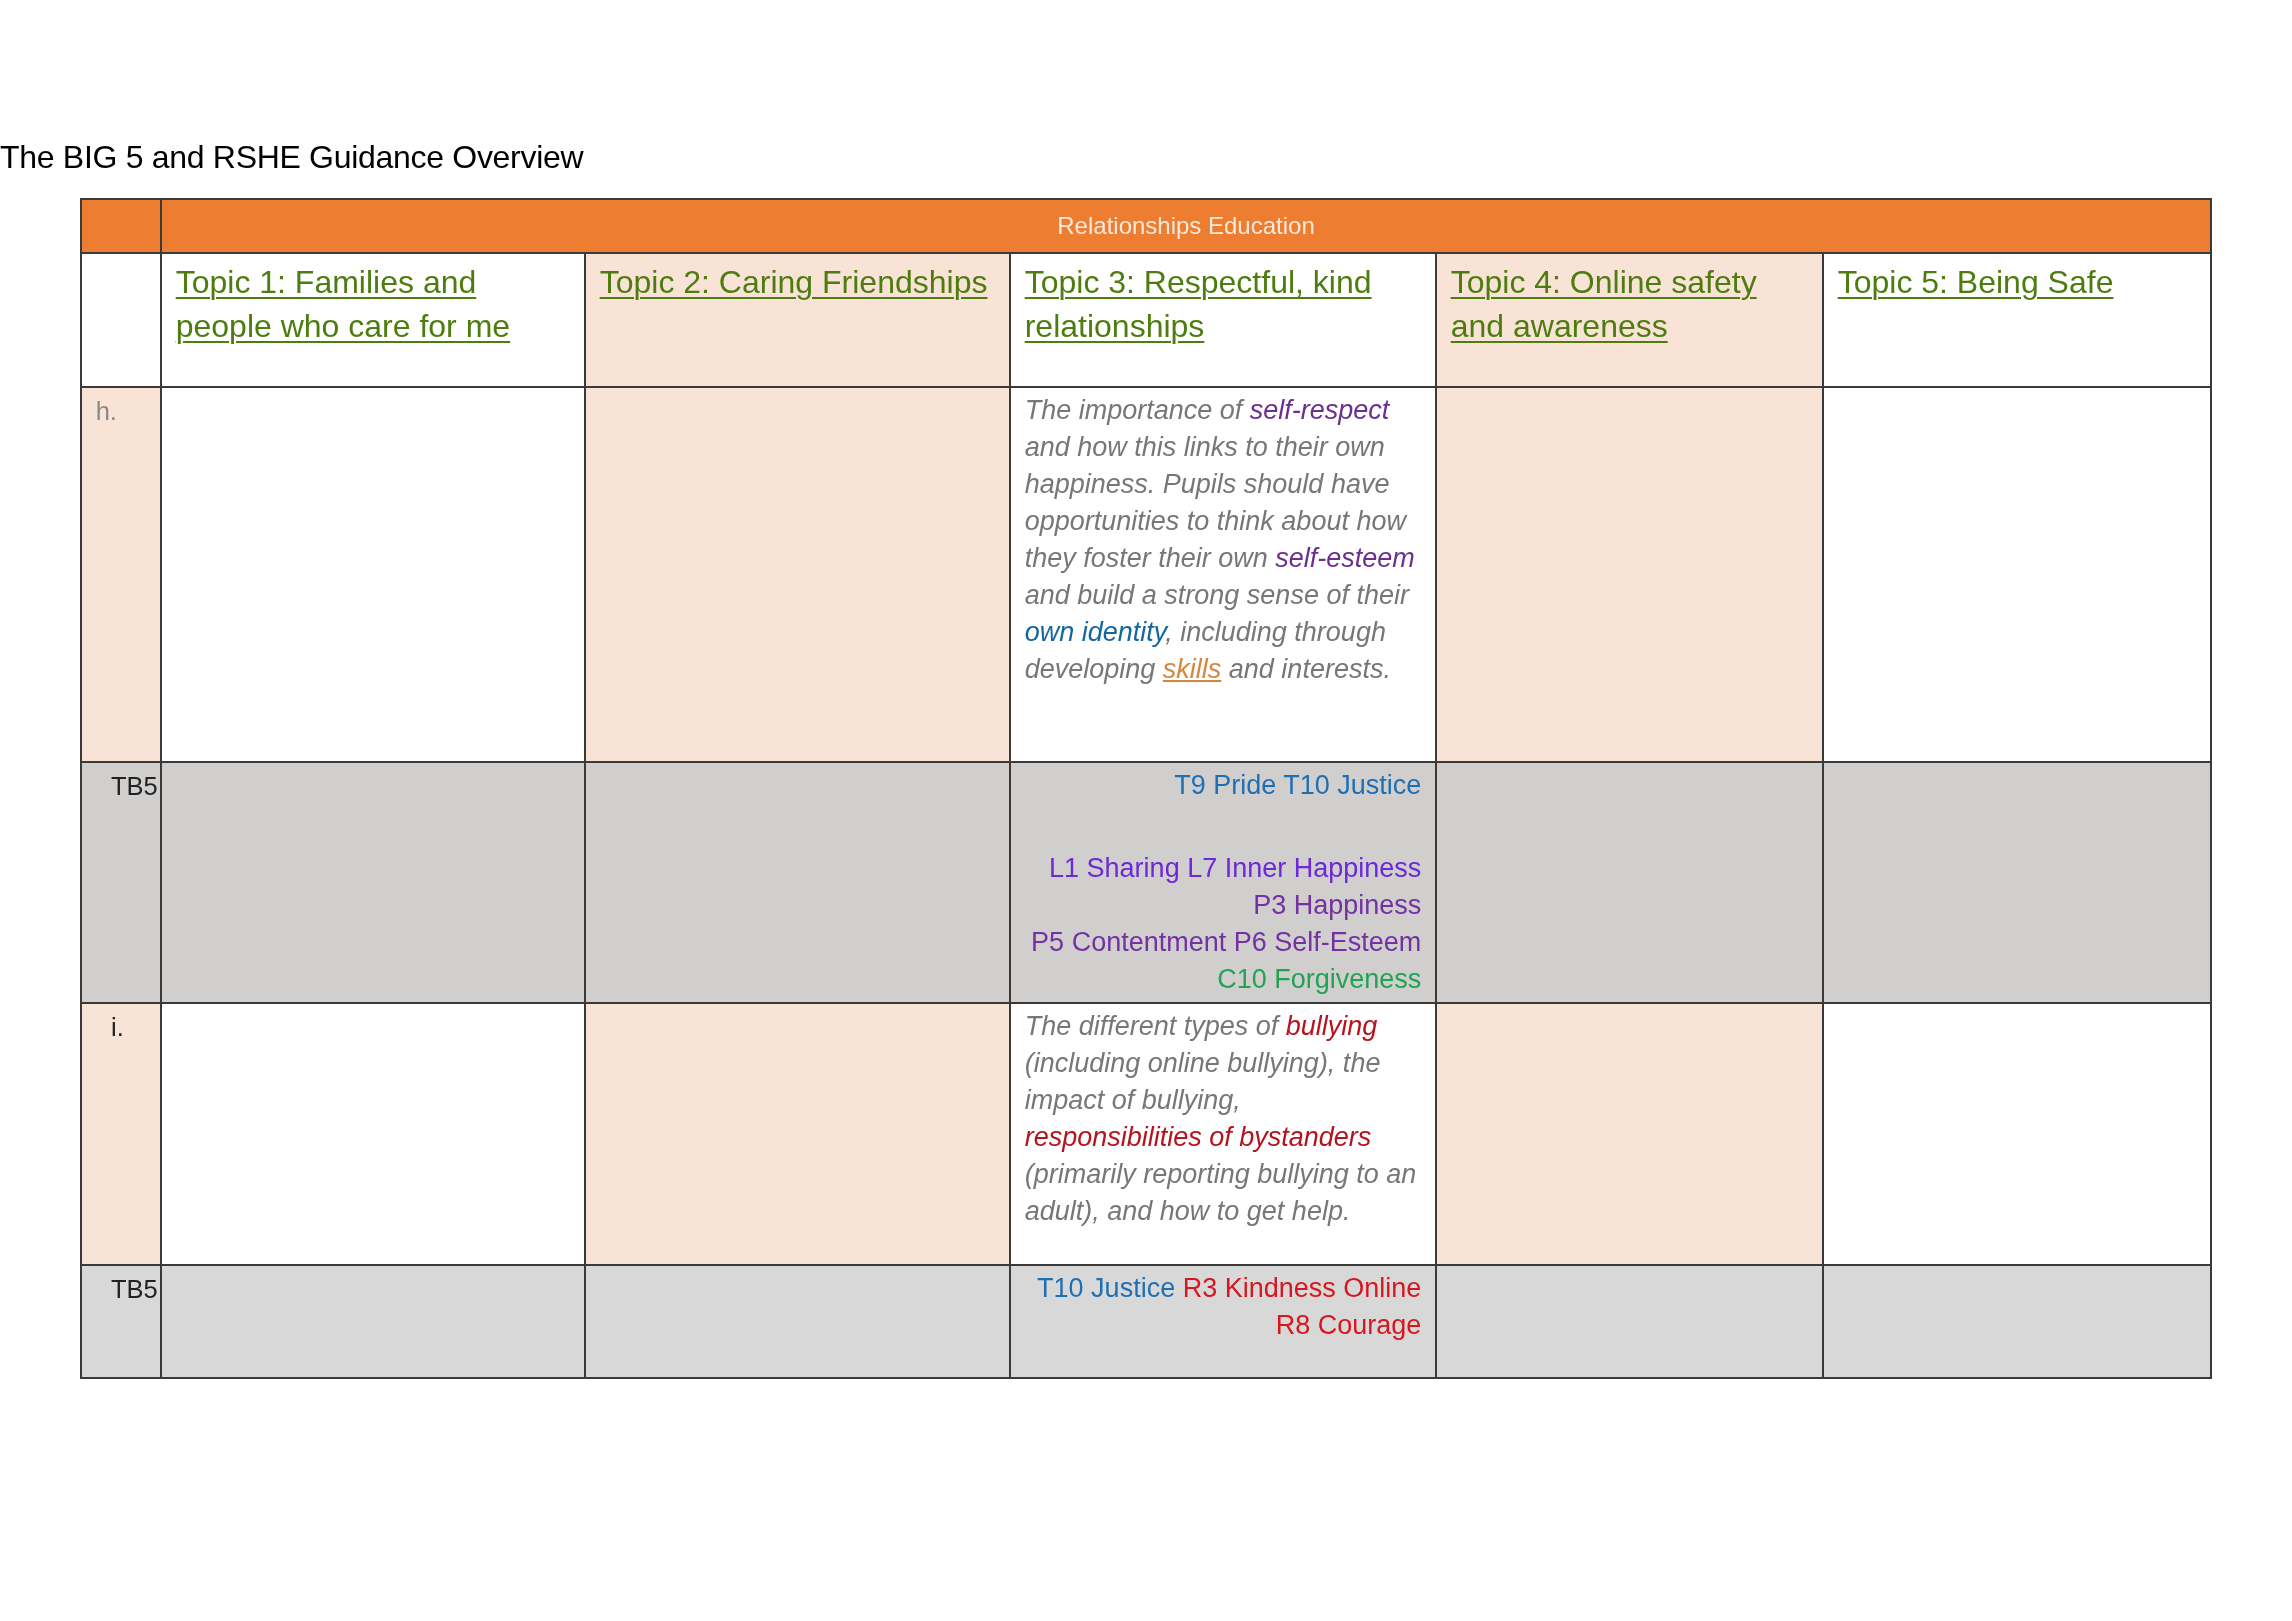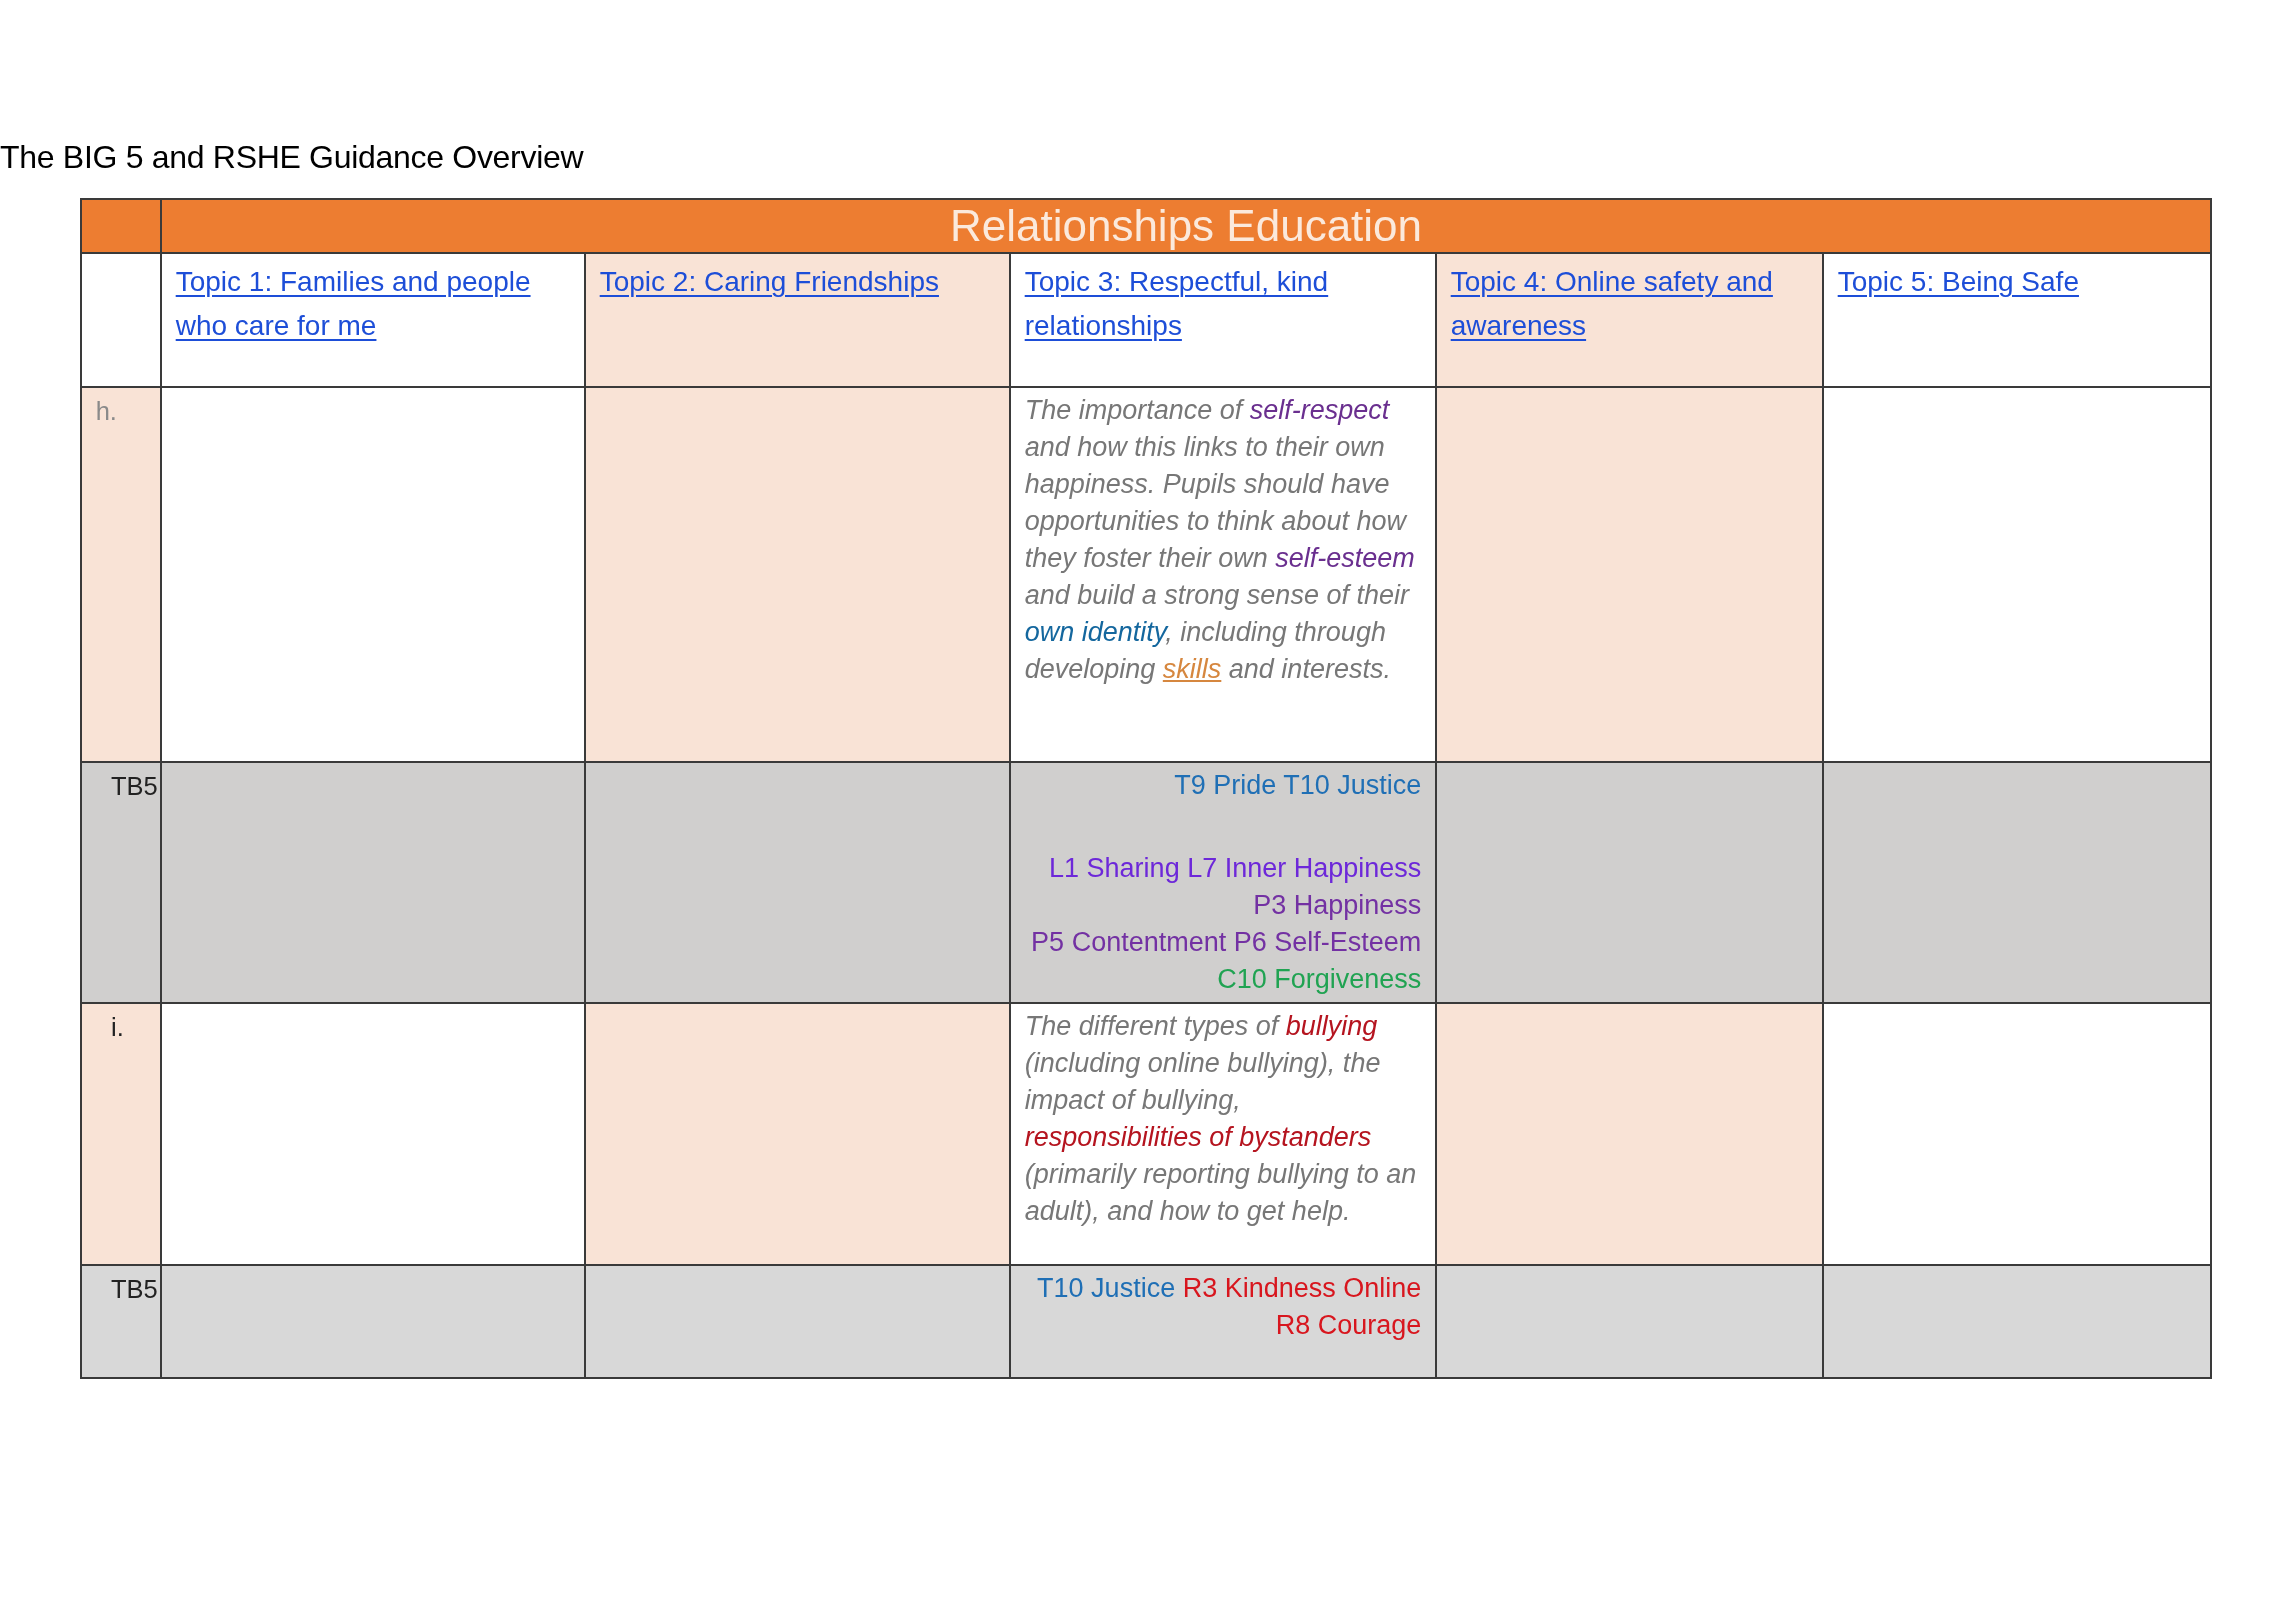--- a/index.html
+++ b/index.html
@@ -12,26 +12,26 @@
   table.grid {
     position: absolute; left: 80px; top: 198px;
     border-collapse: collapse; table-layout: fixed;
     width: 2132px;
   }
   table.grid td {
     border: 2px solid #3a3a3a; vertical-align: top; padding: 0;
   }
   .banner-row td { background: #ed7d31; height: 52px; }
   .banner-title {
-    text-align: center; color: #fbe9dc; font-size: 44px; line-height: 52px;
+    text-align: center; color: #fbe9dc; font-size: 24px; line-height: 52px;
   }
   .topic-row td { height: 132px; }
   .topic-label {
     display: block; padding: 5.9px 13.7px 0 13.7px;
-    color: #1d4ed8; font-size: 28px; line-height: 44px;
+    color: #4d7c0f; font-size: 32px; line-height: 44px;
     text-decoration: underline; text-decoration-thickness: 2px; text-underline-offset: 3.9px;
   }
   .peach { background: #f9e3d6; }
   .white { background: #ffffff; }
   .grey { background: #d0cfce; }
   .grey2 { background: #d8d8d8; }
   .row-label { font-size: 25.5px; padding: 5.9px 13.7px; line-height: 35px; }
   .row-label.muted { color: #8a8a8a; }
   .row-label.dark { color: #222; padding-left: 29px; }
   .guidance {

